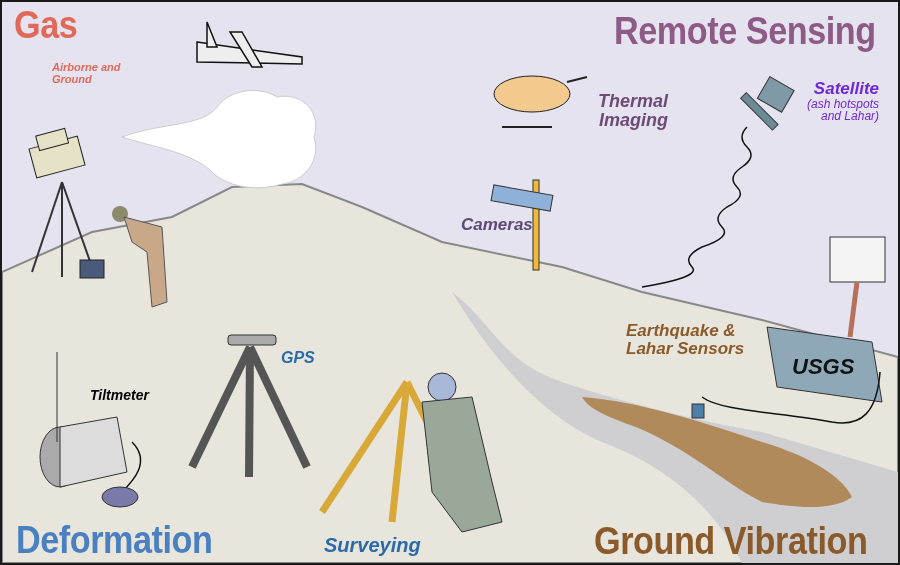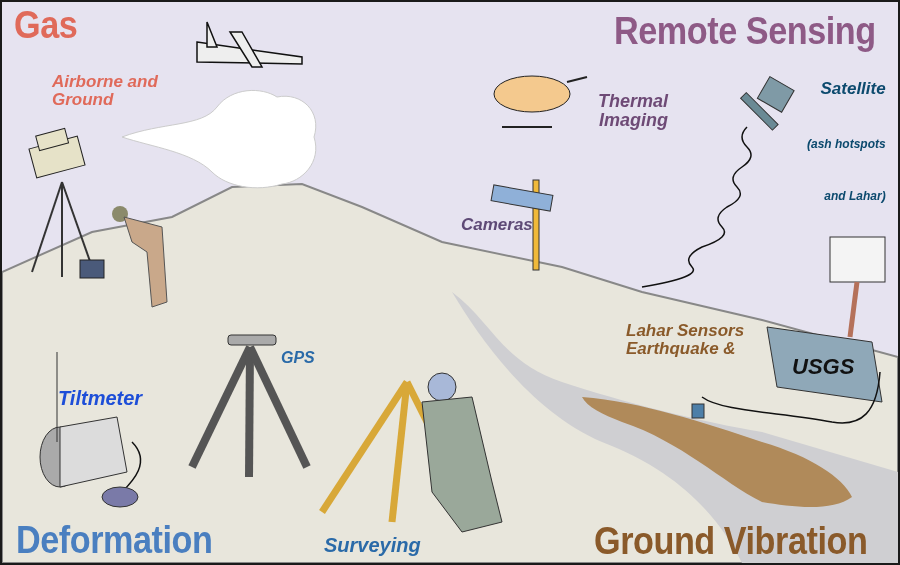--- a/index.html
+++ b/index.html
@@ -1,21 +1,21 @@
 <!DOCTYPE html>
 <html><head>
 <meta charset="utf-8">
 <style>
   html,body{margin:0;padding:0;}
   body{width:900px;height:565px;overflow:hidden;background:#fff;}
   .frame{position:relative;width:896px;height:561px;border:2px solid #1a1a1a;background:#e6e3f0;overflow:hidden;font-family:"Liberation Sans",sans-serif;}
   svg.scene{position:absolute;left:0;top:0;}
   .lbl{position:absolute;font-weight:bold;font-style:italic;line-height:1.05;white-space:nowrap;}
   .big{position:absolute;font-weight:bold;font-family:"Liberation Sans",sans-serif;letter-spacing:-0.5px;transform:scaleX(0.9);transform-origin:left top;white-space:nowrap;}
-  .sub{font-size:12px;font-weight:bold;margin-top:40px;}
+  .sub{font-size:12px;font-weight:normal;}
 </style>
 </head>
 <body>
 
 <div class="frame">
   <svg class="scene" width="896" height="561" viewBox="0 0 896 561">
 
     <path d="M0,270 L90,230 L170,215 L230,185 L300,182 L360,205 L440,240 L560,265 L640,290 L760,318 L896,355 L896,561 L0,561 Z" fill="#e8e6dc" stroke="#888" stroke-width="2"></path>
 
     <path d="M450,290 C490,320 500,360 560,380 C620,400 700,420 760,430 L896,470 L896,561 L740,561 C720,520 680,470 600,440 C530,410 480,340 450,290 Z" fill="#cfcfd2"></path>
@@ -92,34 +92,34 @@
       <circle cx="440" cy="385" r="14" fill="#a8b8d8" stroke="#333"></circle>
       <path d="M420,400 L470,395 L490,480 L500,520 L460,530 L430,490 Z" fill="#9aa89a" stroke="#333"></path>
     </g>
   </svg>
 
   <div class="big" style="left:12px;top:2px;font-size:38px;color:#e06a5a;">Gas</div>
   <div class="big" style="left:612px;top:8px;font-size:38px;color:#8e5a86;">Remote Sensing</div>
   <div class="big" style="left:14px;top:517px;font-size:38px;color:#4a7fc0;">Deformation</div>
   <div class="big" style="left:592px;top:518px;font-size:38px;color:#8a5a2a;">Ground Vibration</div>
 
-  <div class="lbl" style="left:50px;top:71px;font-size:17px;color:#e06a5a;">
+  <div class="lbl" style="left:50px;top:60px;font-size:11px;color:#e06a5a;">
     <div>Airborne and</div>
     <div>Ground</div>
   </div>
   <div class="lbl" style="left:596px;top:90px;font-size:18px;color:#6e4a76;text-align:right;">
     <div>Thermal</div>
     <div>Imaging</div>
   </div>
-  <div class="lbl" style="left:805px;top:78px;font-size:17px;color:#0c4a6e;text-align:right;">
+  <div class="lbl" style="left:805px;top:78px;font-size:17px;color:#6d28d9;text-align:right;">
     <div>Satellite</div>
     <div class="sub">(ash hotspots</div>
     <div class="sub">and Lahar)</div>
   </div>
   <div class="lbl" style="left:459px;top:214px;font-size:17px;color:#5e4a76;">Cameras</div>
   <div class="lbl" style="left:624px;top:320px;font-size:17px;color:#8a5a2a;">
+    <div>Earthquake &amp;</div>
     <div>Lahar Sensors</div>
-    <div>Earthquake &amp;</div>
   </div>
-  <div class="lbl" style="left:56px;top:386px;font-size:20px;color:#1d4ed8;">Tiltmeter</div>
+  <div class="lbl" style="left:88px;top:386px;font-size:14px;color:#000000;">Tiltmeter</div>
   <div class="lbl" style="left:279px;top:348px;font-size:16px;color:#2a6aa8;font-style:italic;">GPS</div>
   <div class="lbl" style="left:322px;top:533px;font-size:20px;color:#2a6aa8;">Surveying</div>
 </div>
 
 </body></html>

